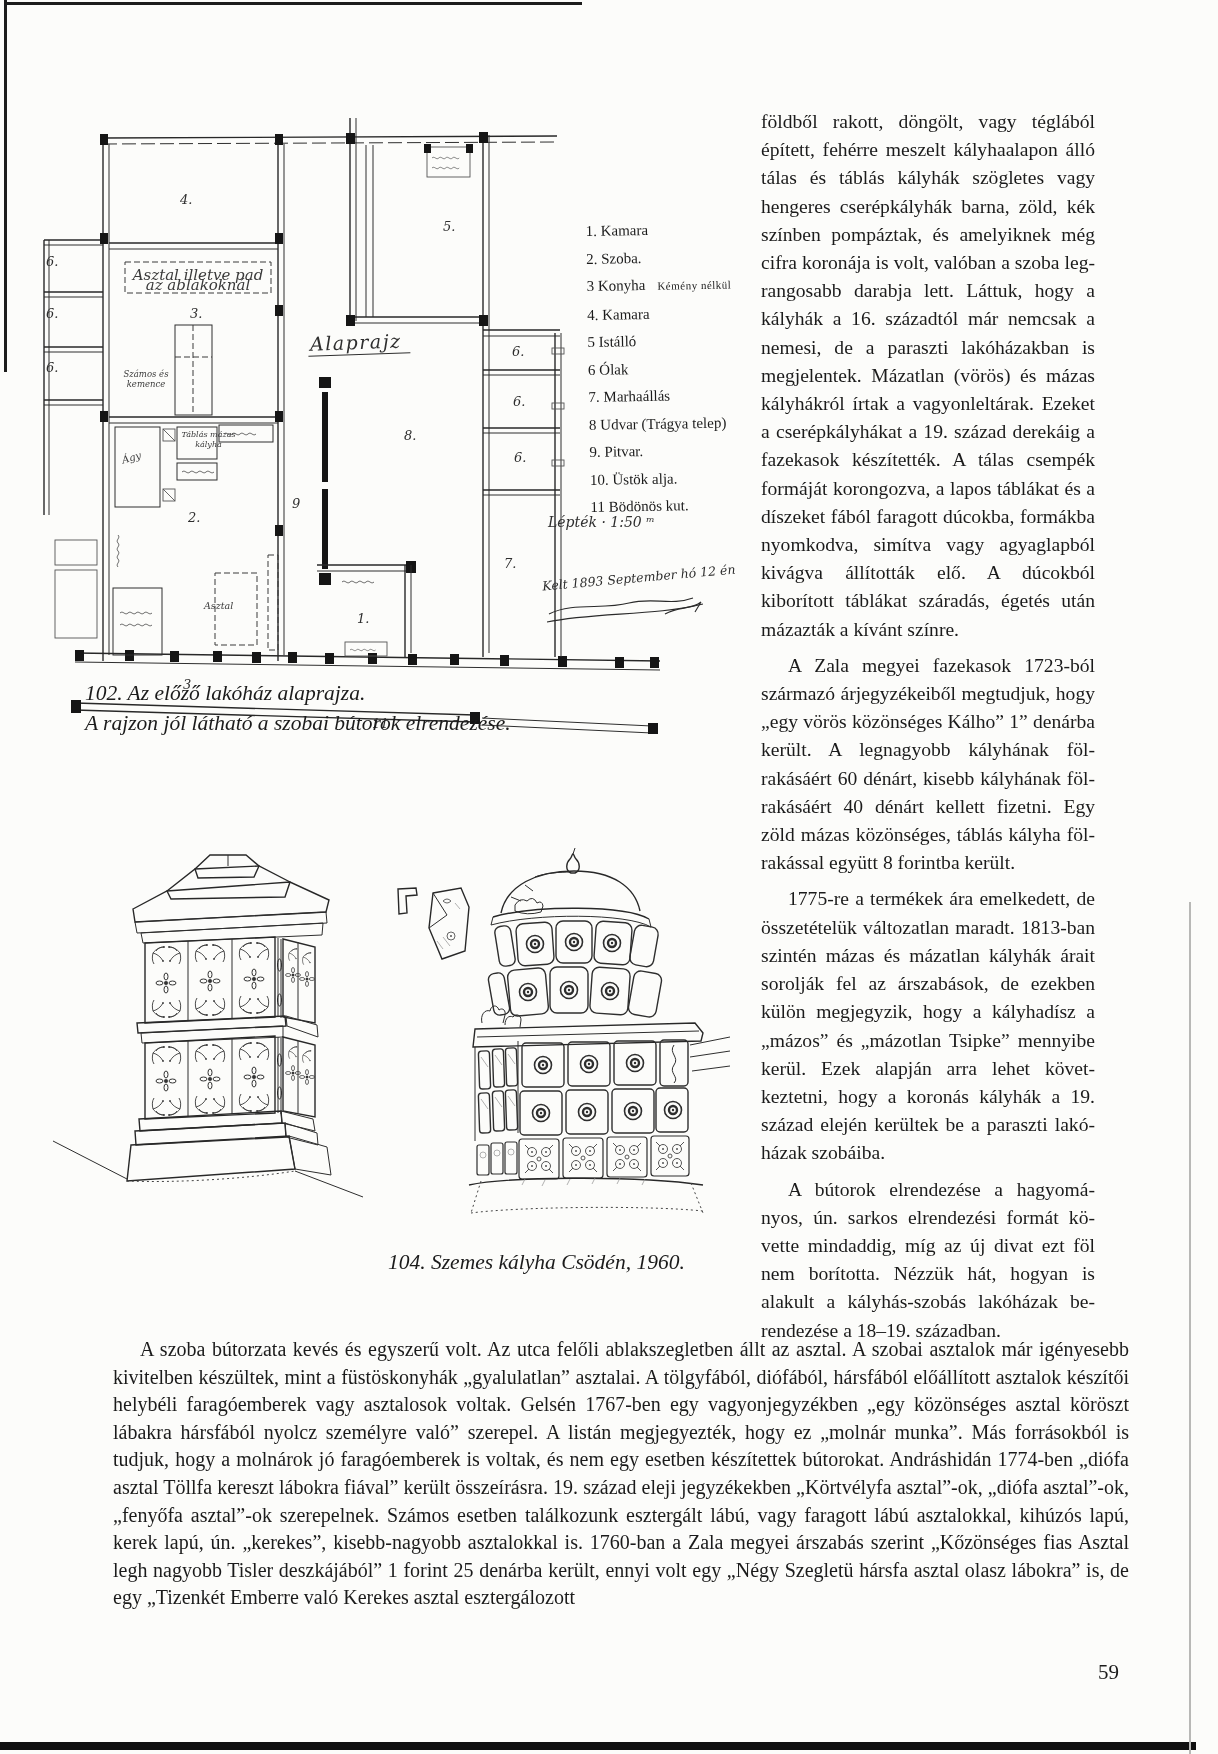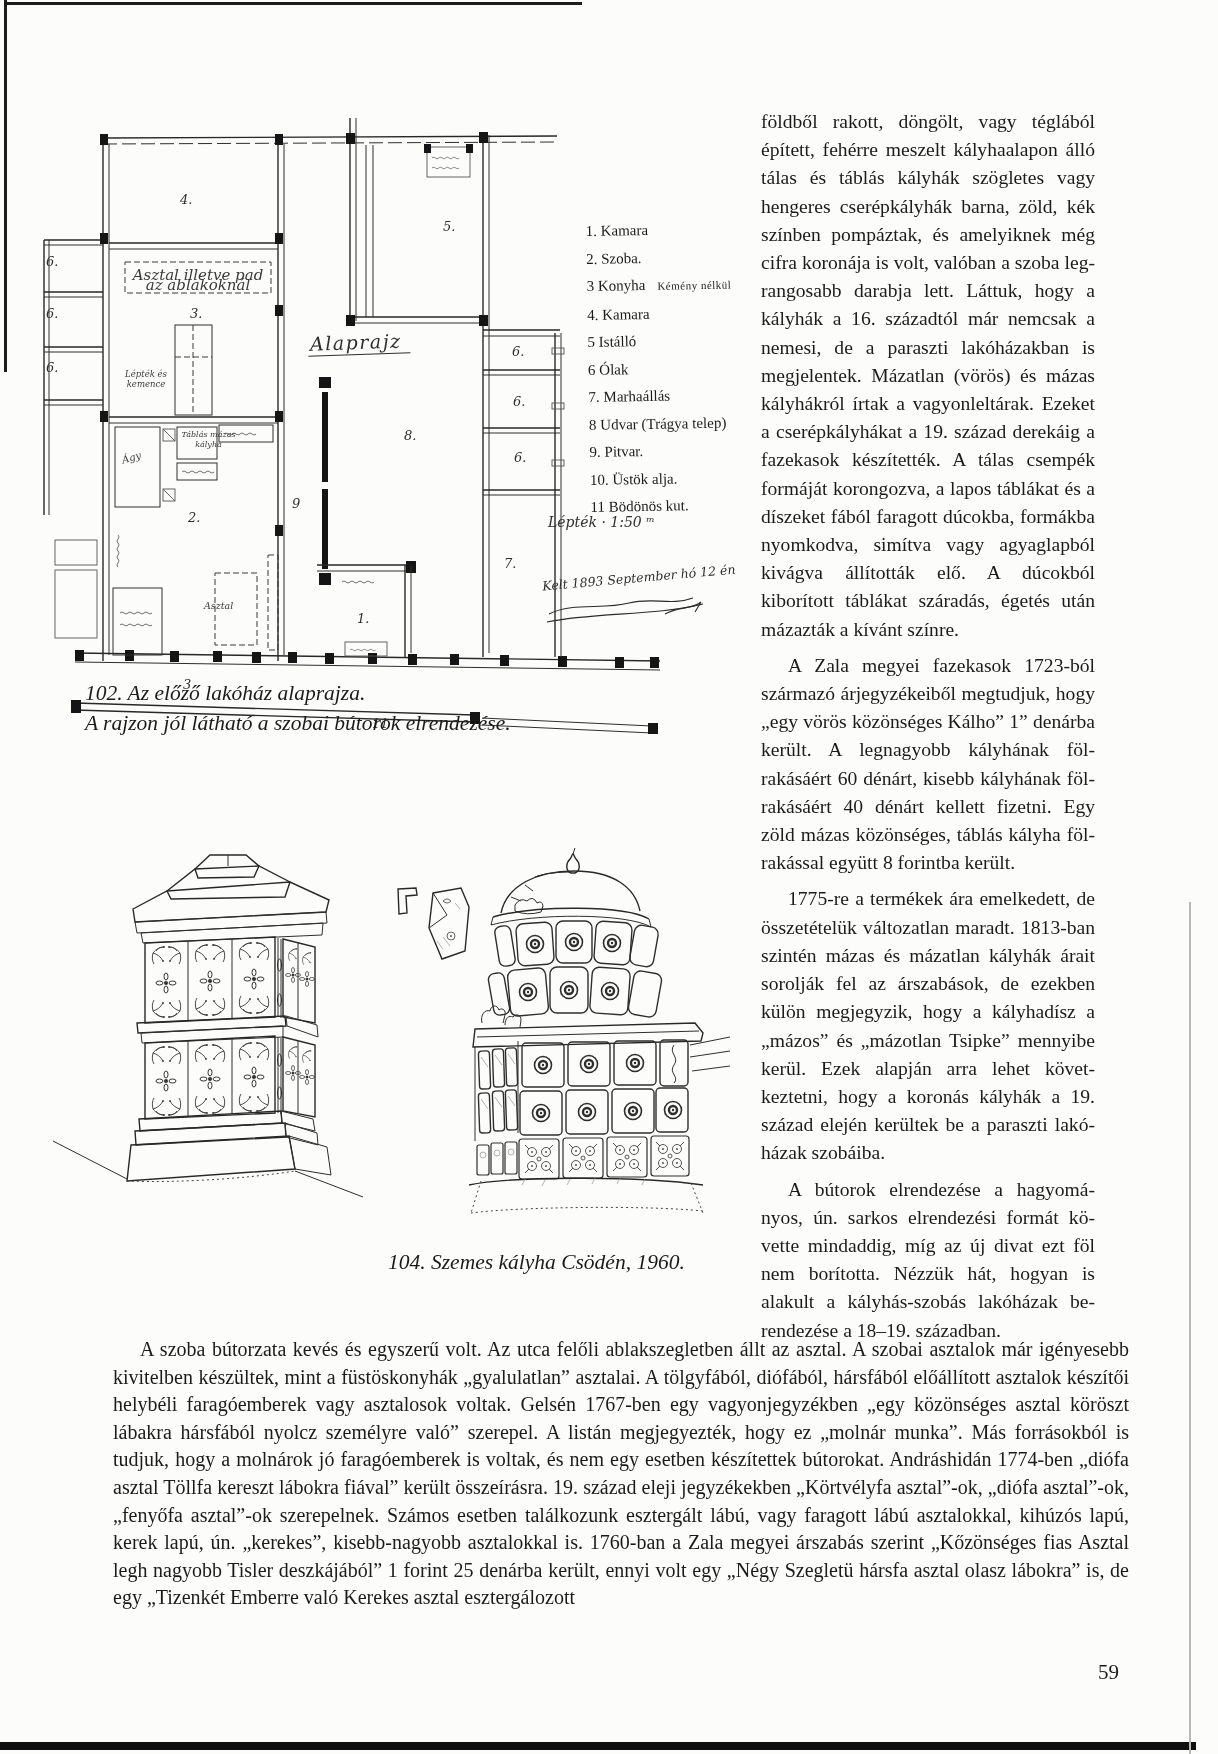--- a/index.html
+++ b/index.html
@@ -213,21 +213,21 @@
     <span class="hw rn" style="left:16px;top:150px">6.</span>
     <span class="hw rn" style="left:16px;top:202px">6.</span>
     <span class="hw rn" style="left:16px;top:256px">6.</span>
     <span class="hw rn" style="left:482px;top:240px">6.</span>
     <span class="hw rn" style="left:483px;top:290px">6.</span>
     <span class="hw rn" style="left:484px;top:346px">6.</span>
     <span class="hw rn" style="left:474px;top:452px">7.</span>
     <span class="hw rn" style="left:153px;top:573px">3</span>
     <span class="hw rn" style="left:342px;top:612px">11</span>
     <span class="hw ann" style="left:97px;top:165px;width:142px">Asztal illetve pad az ablakoknál</span>
-    <span class="hw ann" style="left:90px;top:264px;width:52px;font-size:8.5px">Lépték és kemence</span>
+    <span class="hw ann" style="left:90px;top:264px;width:52px;font-size:8.5px">Számos és kemence</span>
     <span class="hw ann" style="left:149px;top:325px;width:59px;font-size:8px">Táblás mázas kályha</span>
     <span class="hw ann" style="left:92px;top:348px;font-size:10px;transform:rotate(-15deg)">Ágy</span>
     <span class="hw ann" style="left:174px;top:496px;font-size:9.5px">Asztal</span>
   </figure>
 
   <div class="legend">
     <div class="legend-item">1. Kamara</div>
     <div class="legend-item">2. Szoba.</div>
     <div class="legend-item"><span>3 Konyha</span><span class="legend-note">Kémény nélkül</span></div>
     <div class="legend-item">4. Kamara</div>

